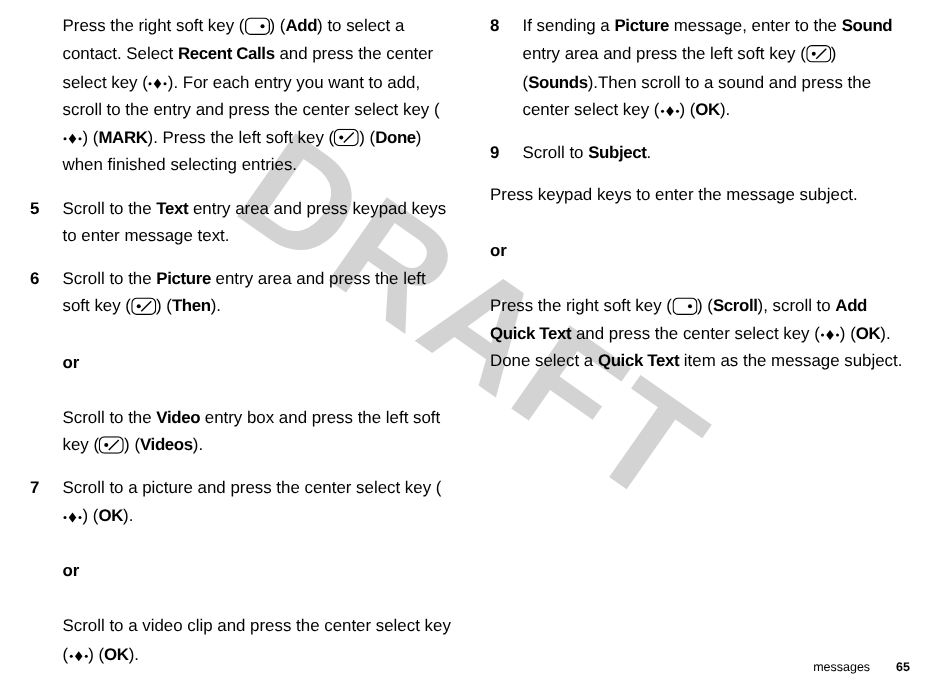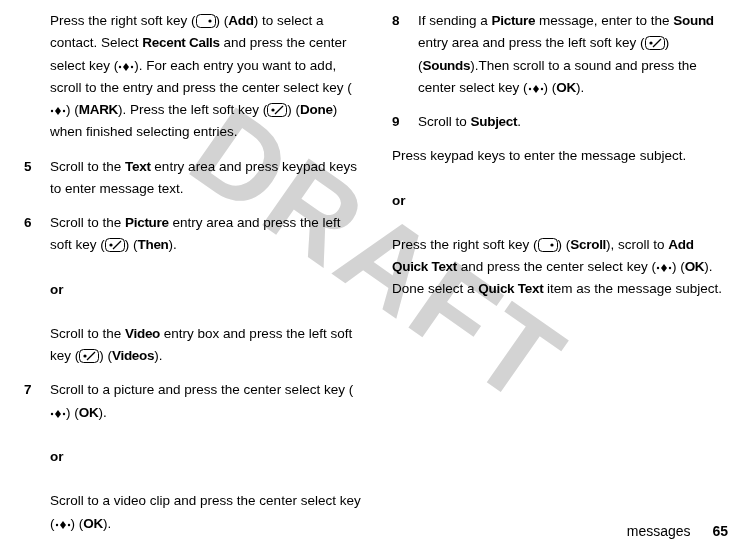--- a/index.html
+++ b/index.html
@@ -57,21 +57,21 @@
     letter-spacing: -0.3px;
   }
   .or {
     font-weight: bold;
     margin: 22px 0;
   }
   .footer {
     position: absolute;
     right: 28px;
     bottom: 8px;
-    font-size: 14px;
+    font-size: 10px;
     text-align: right;
   }
   .footer .label {
     margin-right: 18px;
   }
   .footer .pg {
     font-weight: bold;
   }
   .key-icon {
     display: inline-block;

